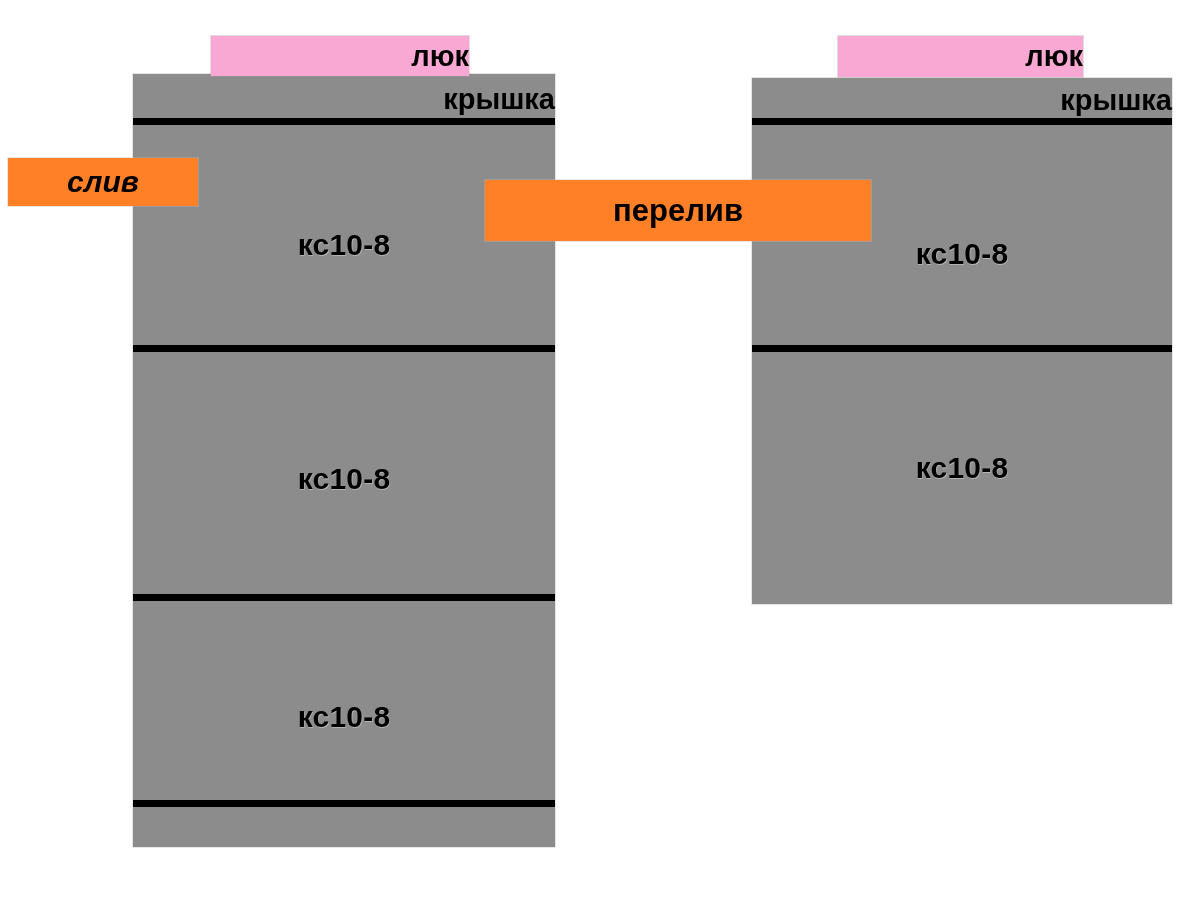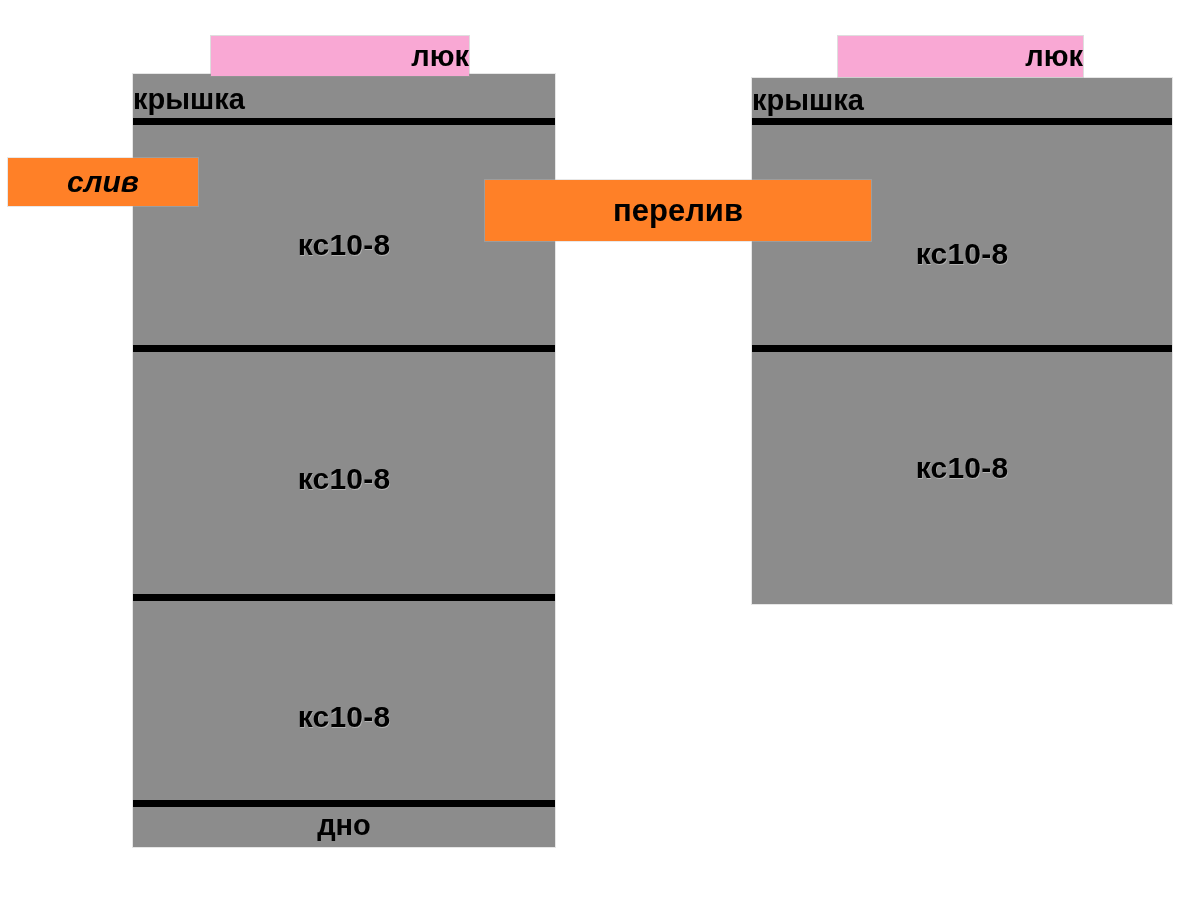--- a/index.html
+++ b/index.html
@@ -33,21 +33,21 @@
     text-align: center;
     white-space: nowrap;
     text-shadow: 0.6px 0.6px 0 rgba(255,255,255,0.35);
     margin-top: 28px;
   }
   .cap-label {
     position: absolute;
     color: #000000;
     font-size: 29px;
     font-weight: 700;
-    text-align: left;
+    text-align: right;
     white-space: nowrap;
   }
   .bottom-label {
     position: absolute;
     color: #000000;
     font-size: 29px;
     font-weight: 700;
     text-align: center;
     white-space: nowrap;
   }
@@ -97,21 +97,20 @@
   <div class="divider" style="left:133px; top:800px; width:422px; height:7px;"></div>
 
   <div class="cap-label" style="left:133px; top:83px; width:422px;">крышка</div>
 
   <div class="ring-label" style="left:133px; top:200px; width:422px;">кс10-8</div>
 
   <div class="ring-label" style="left:133px; top:434px; width:422px;">кс10-8</div>
 
   <div class="ring-label" style="left:133px; top:672px; width:422px;">кс10-8</div>
 
-  <div class="bottom-label" style="left:133px; top:809px; width:422px;">дно</div>
 
   <div class="hatch-box" style="left:211px; top:36px; width:258px; height:40px;">
     <span>люк</span>
   </div>
 
   <div class="tank" style="left:752px; top:78px; width:420px; height:526px;"></div>
 
   <div class="divider" style="left:752px; top:118px; width:420px; height:7px;"></div>
   <div class="divider" style="left:752px; top:345px; width:420px; height:7px;"></div>
 

